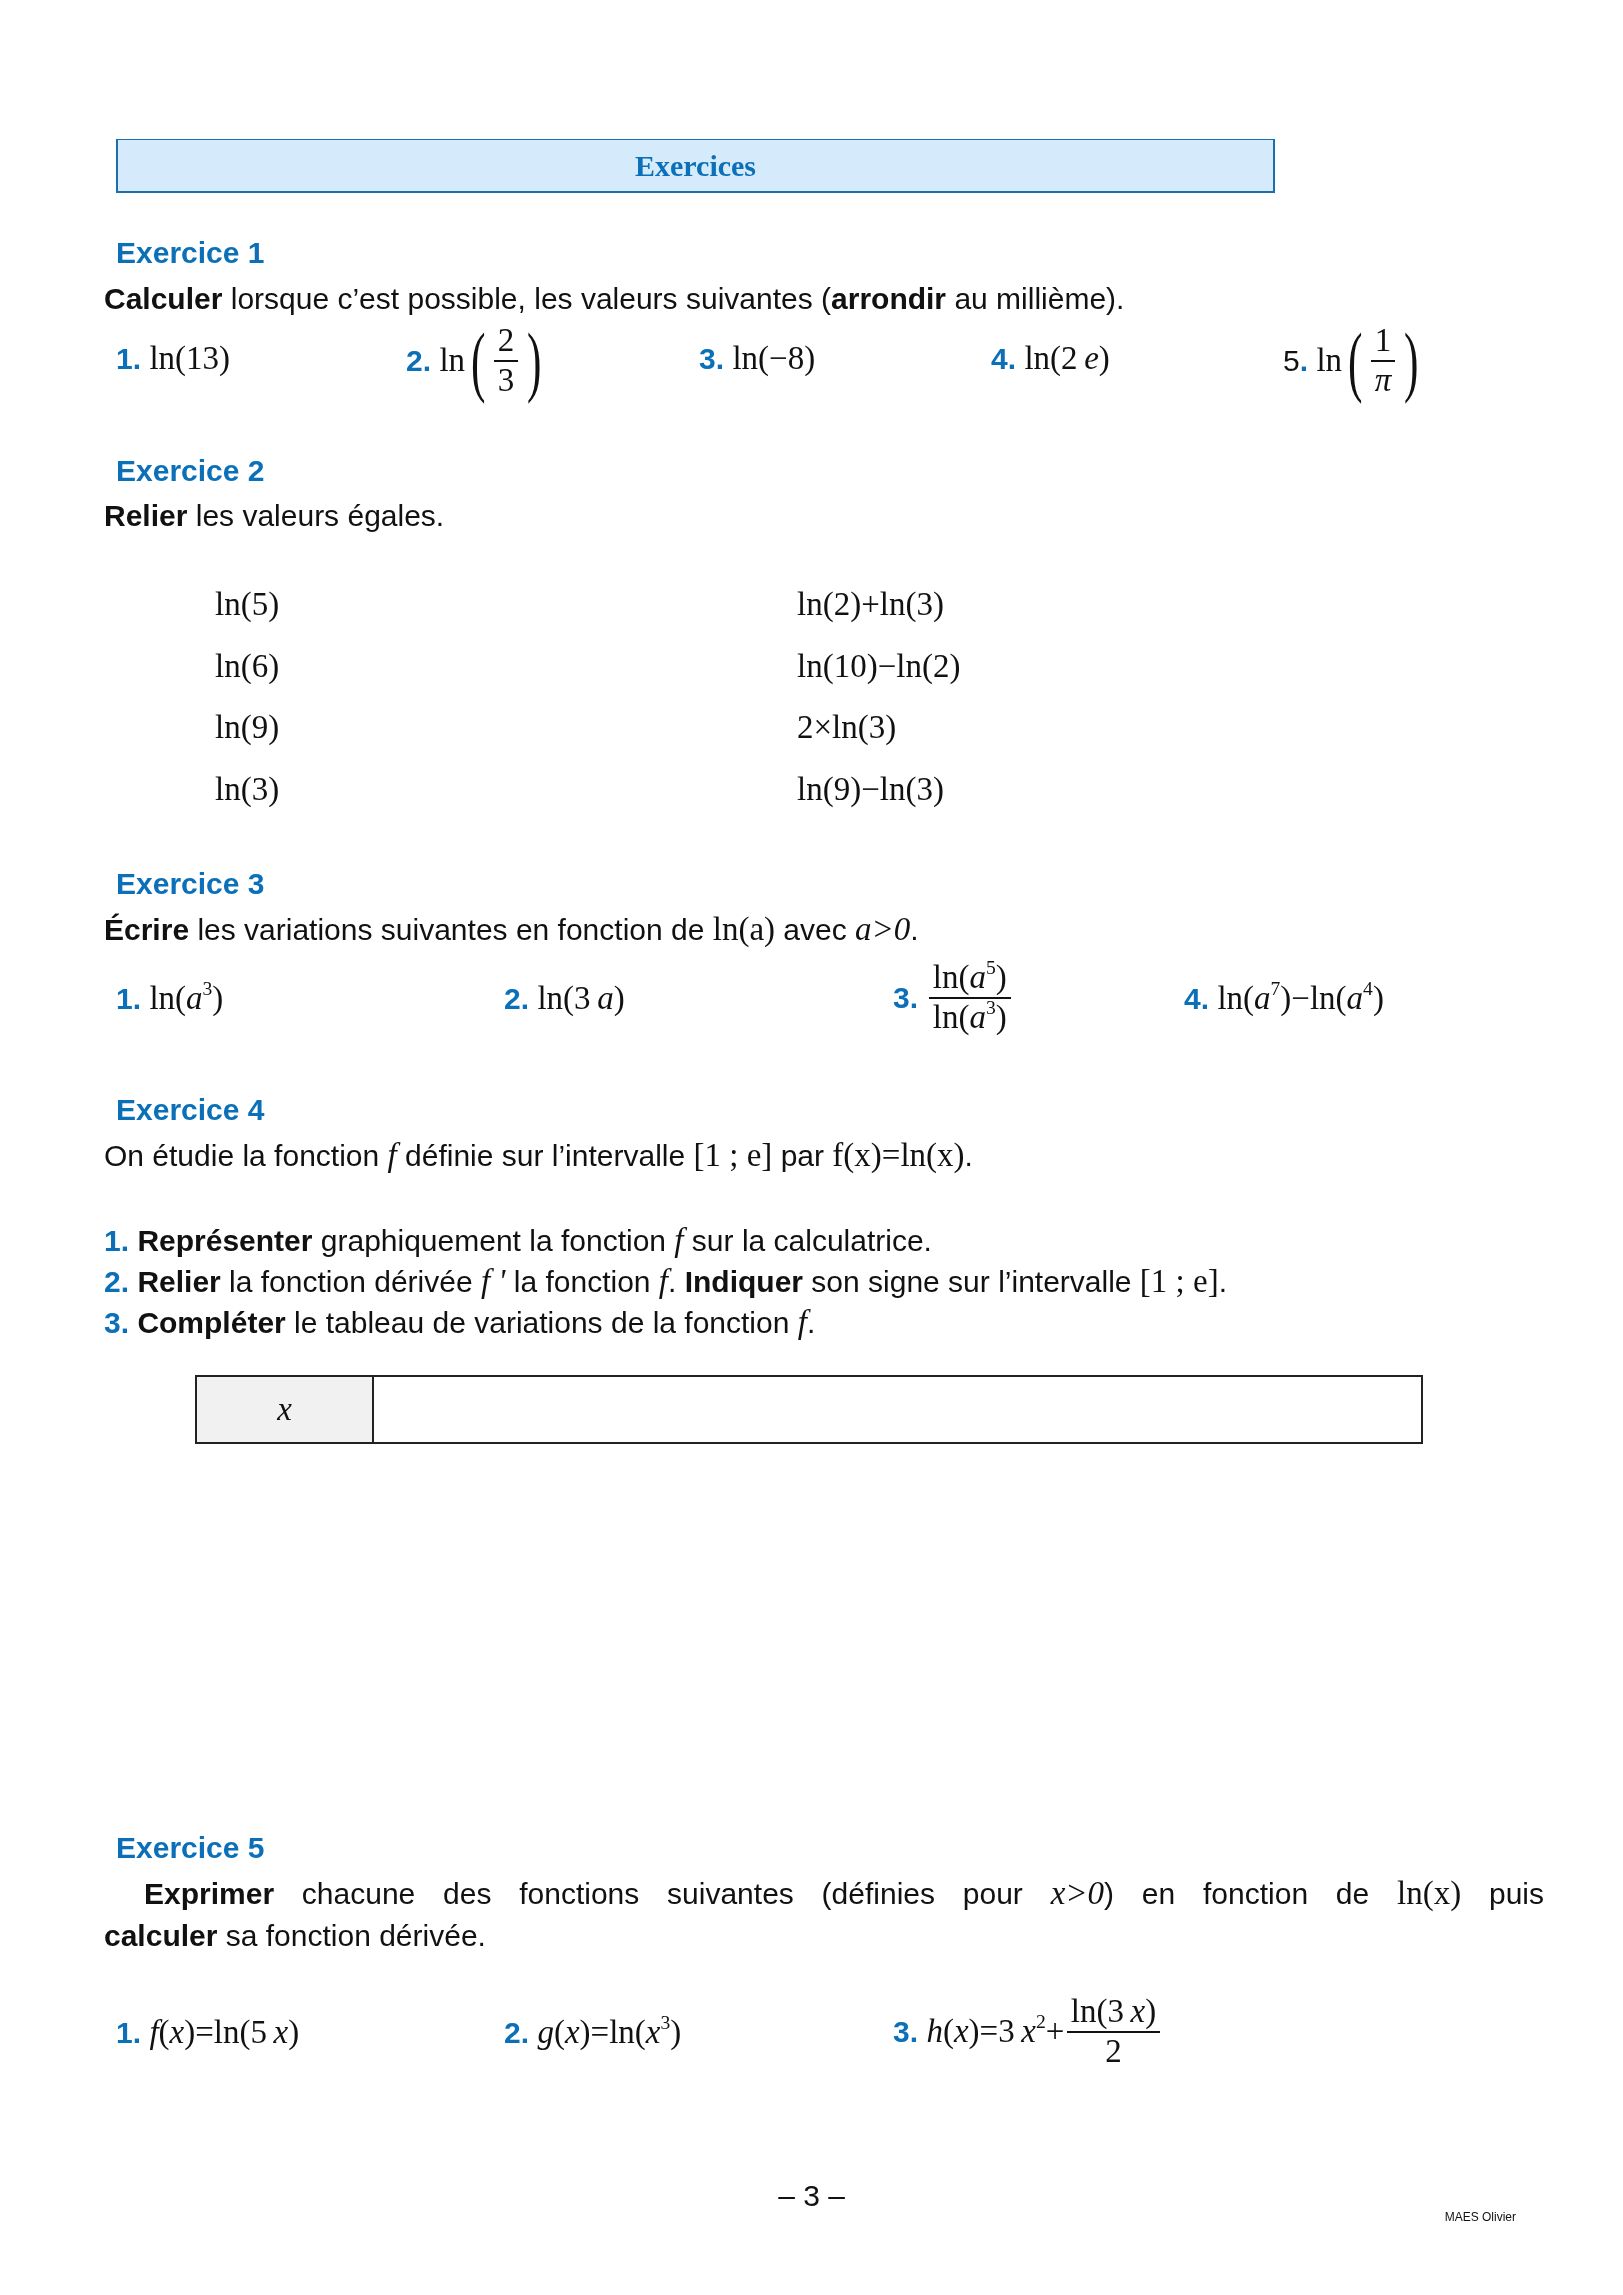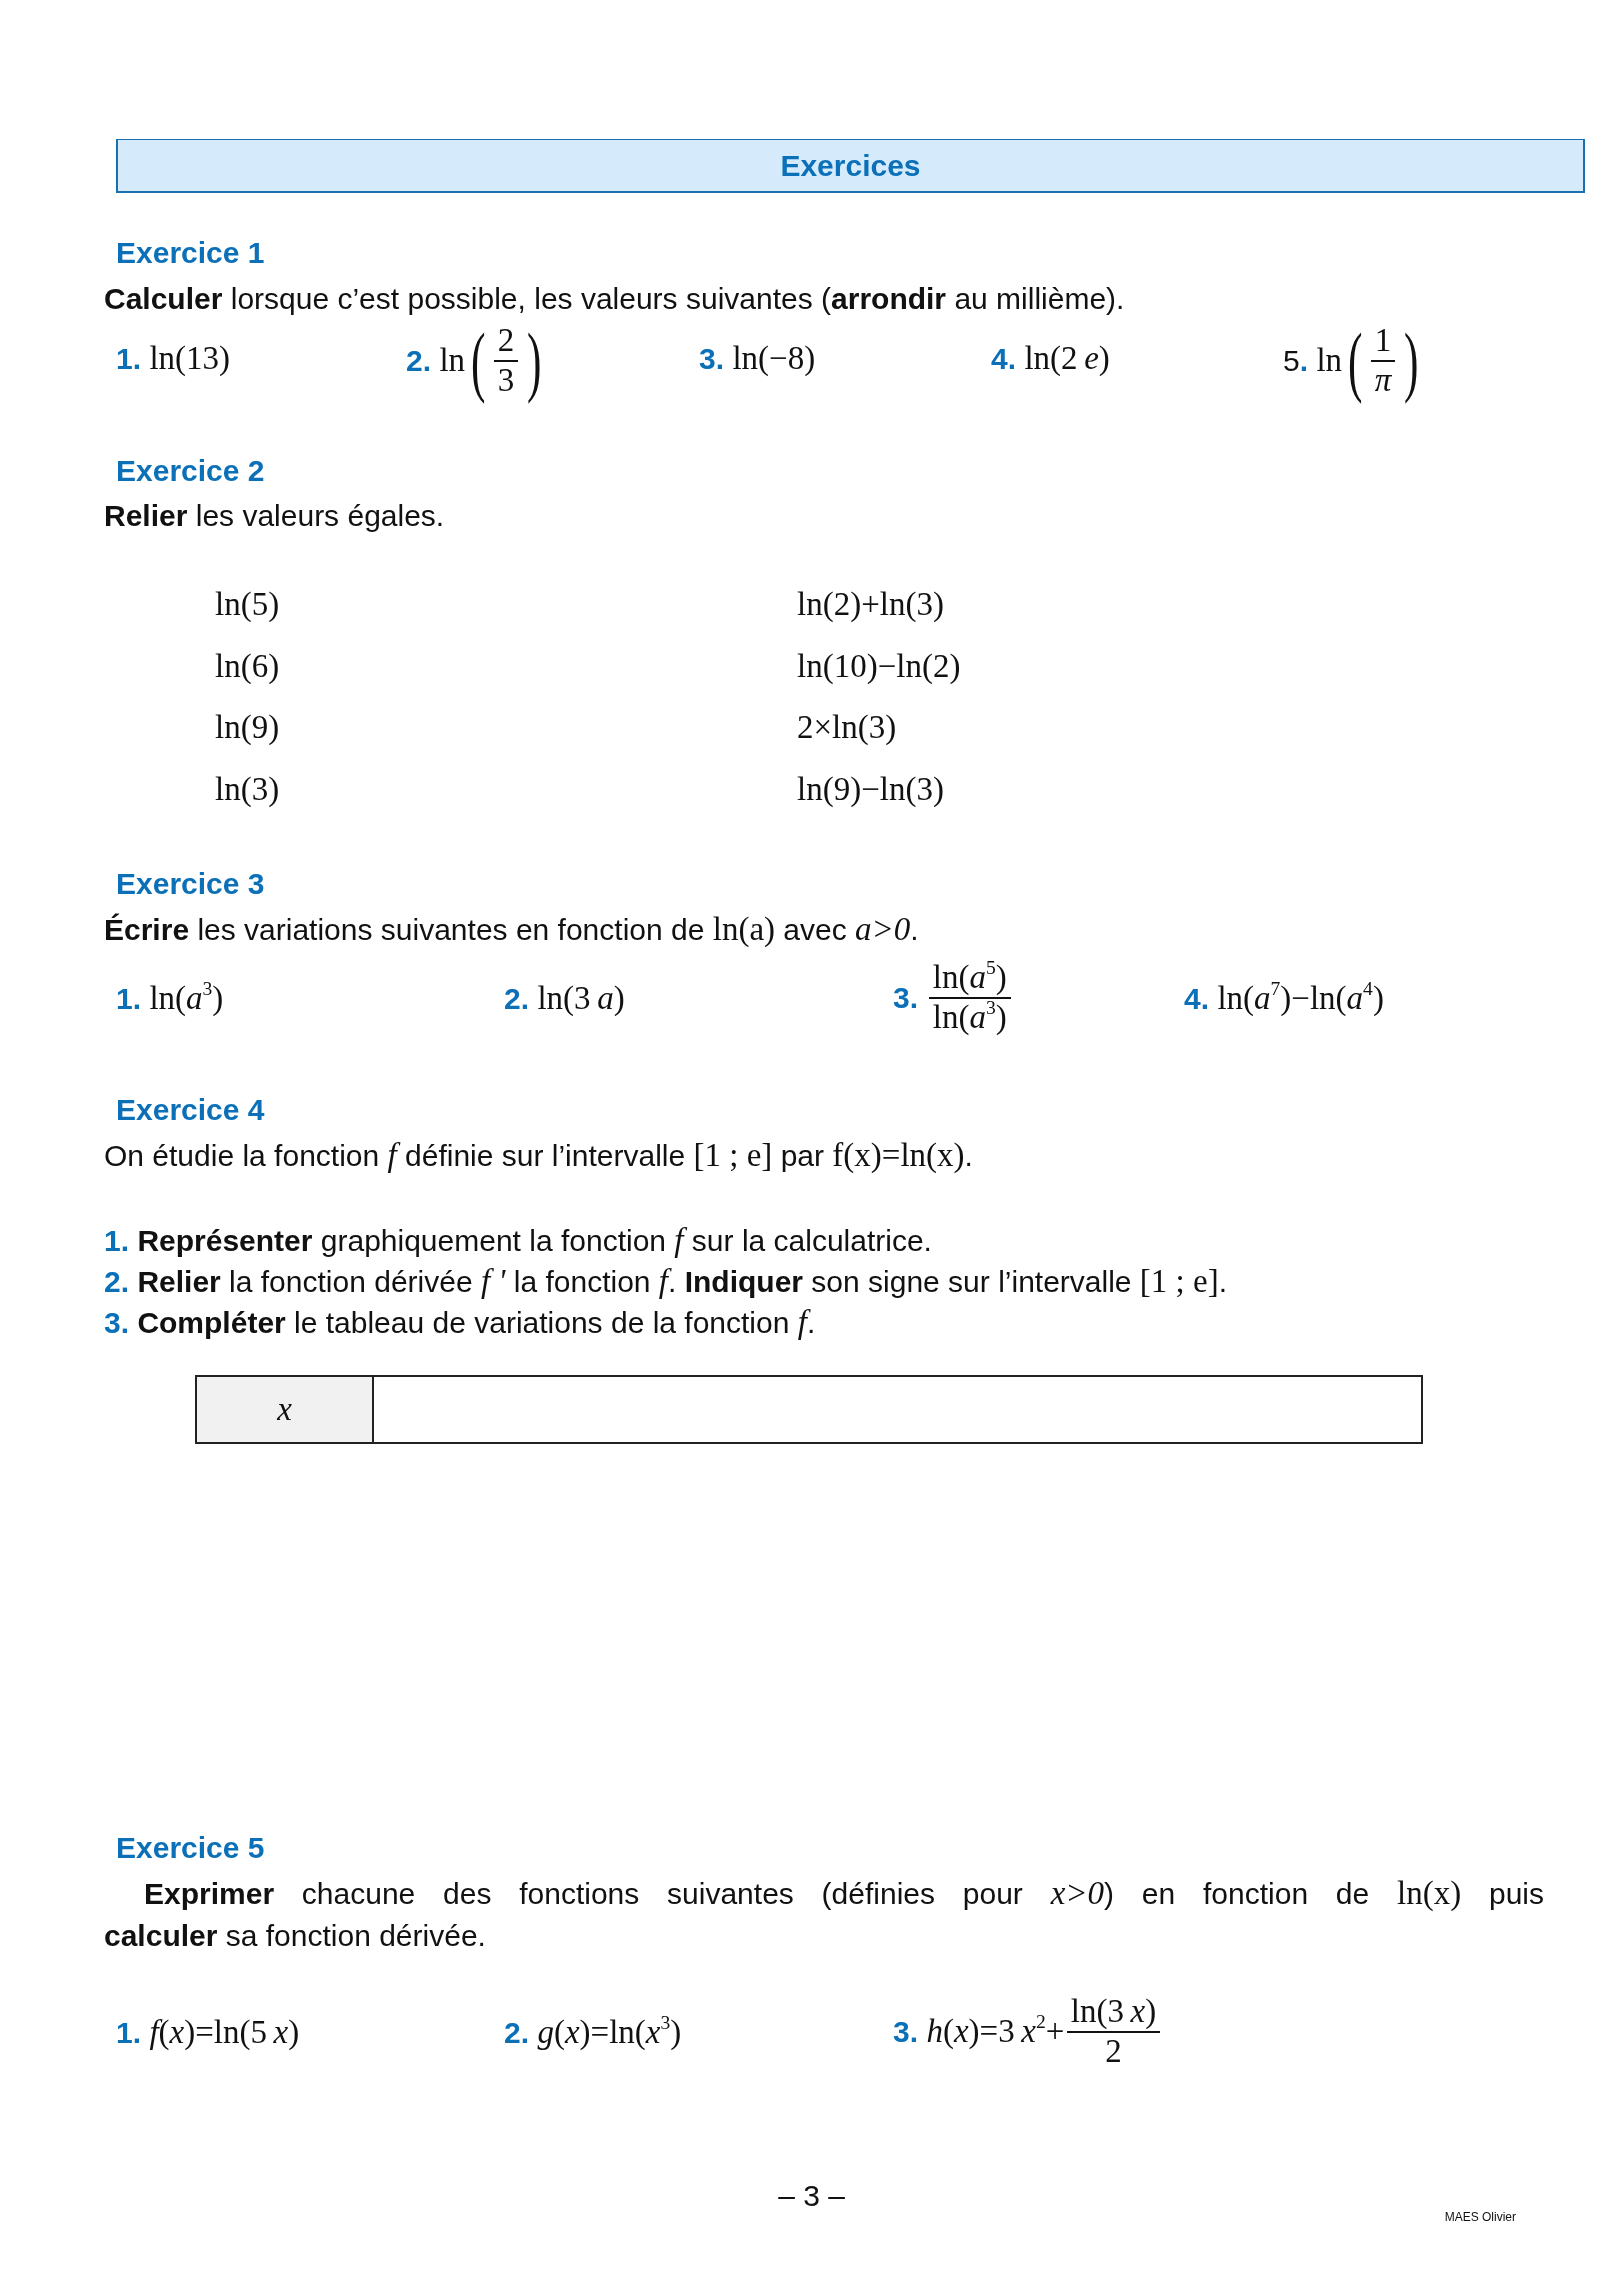--- a/index.html
+++ b/index.html
@@ -1,21 +1,21 @@
 <!DOCTYPE html>
 <html style="font-size:10.5px"><head>
 <meta charset="utf-8">
 <style>
   html, body { margin: 0; padding: 0; background: #ffffff; }
   body { width: 1623px; height: 2295px; position: relative; overflow: hidden;
          font-family: "Liberation Sans", sans-serif; color: #111; }
   .abs { position: absolute; }
-  .header-box { left: 116px; top: 139px; width: 1469px; height: 54px; box-sizing: border-box;
+  .header-box { left: 116px; top: 139px; width: 1159px; height: 54px; box-sizing: border-box;
                 background: #d5ebfc; border: 2px solid #1a6fae; border-top-width: 1.3px; border-bottom-width: 2.6px;
-                display: flex; align-items: center; justify-content: center; }
+                display: flex; align-items: center; justify-content: center; font-family: Liberation Serif, serif; }
   .header-box span { color: #0b70b8; font-weight: bold; font-size: 30px; }
   .ex-title { left: 116px; color: #0b70b8; font-weight: bold; font-size: 30px; line-height: 37px; white-space: nowrap; }
   .line { left: 104px; font-size: 30px; line-height: 37px; white-space: nowrap; }
   .b { font-weight: bold; }
   .num { color: #0b70b8; font-weight: bold; }
   .dot-blue { color: #0b70b8; font-weight: bold; }
   .m { font-family: "Liberation Serif", serif; font-size: 33px; text-align: right; }
   .mi { font-family: "Liberation Serif", serif; font-style: italic; font-size: 33px; }
   .item { font-size: 30px; line-height: 37px; white-space: nowrap; display: flex; align-items: center; }
   .frac { display: inline-flex; flex-direction: column; align-items: center; vertical-align: middle; margin: 0 2.6px; }

